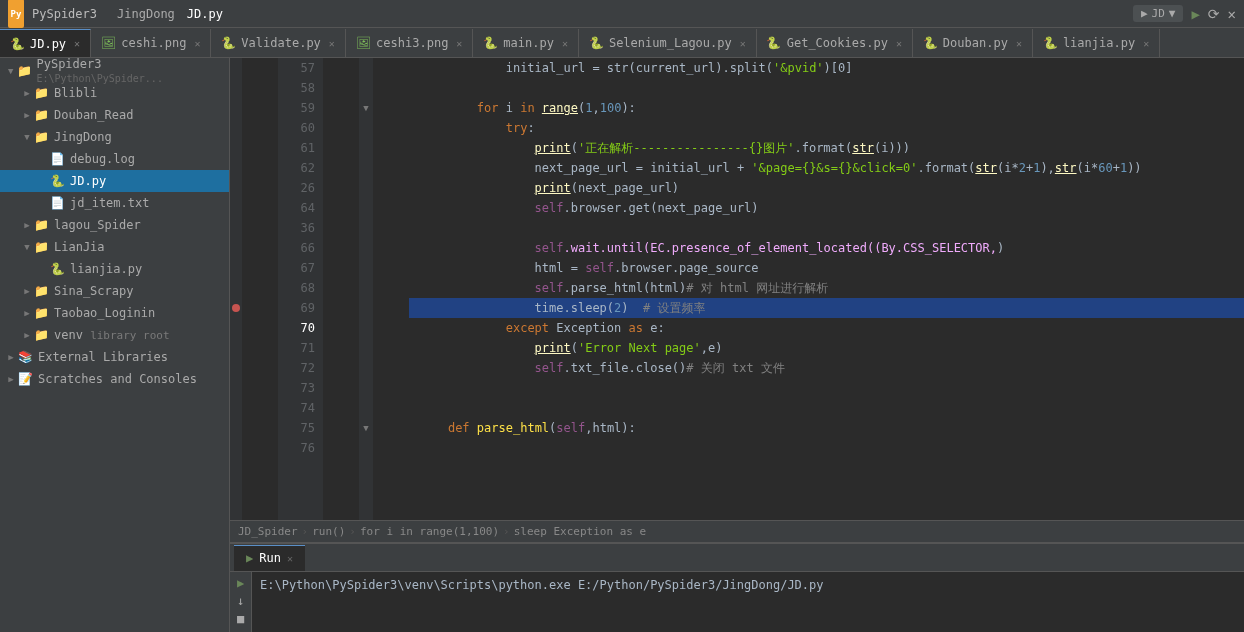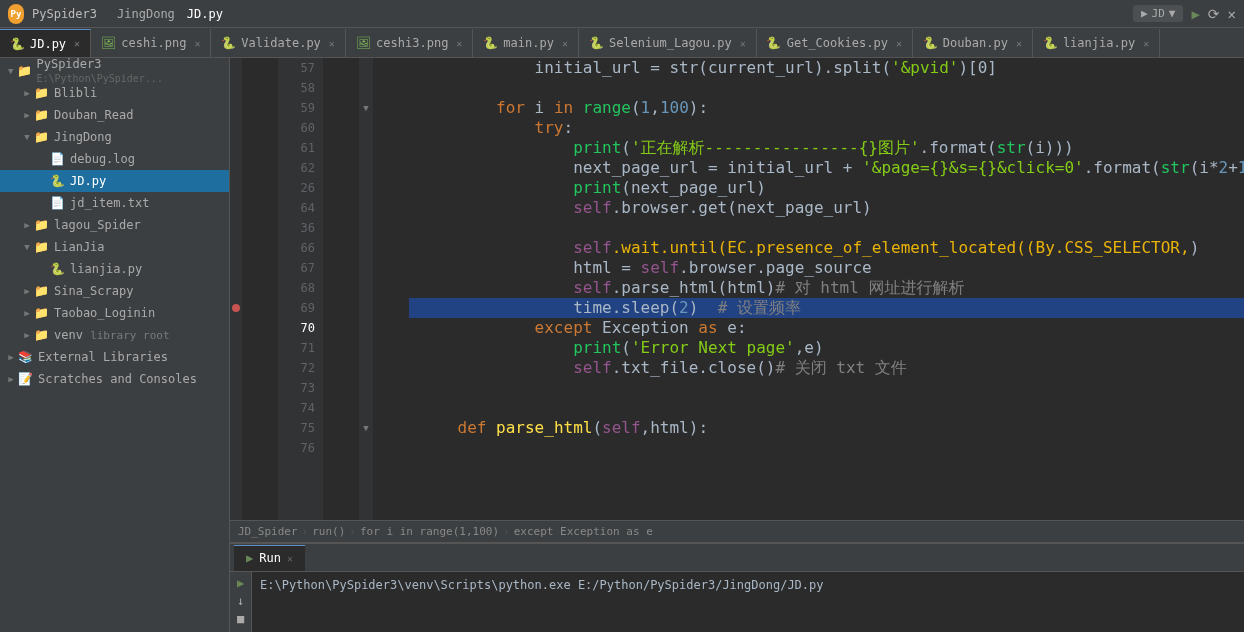--- a/index.html
+++ b/index.html
@@ -1,21 +1,21 @@
 <!DOCTYPE html>
 <html><head>
   <meta charset="utf-8">
   <style>
     * { margin: 0; padding: 0; box-sizing: border-box; }
     body { font-family: 'Consolas', 'Monaco', monospace; background: #2b2b2b; color: #a9b7c6; font-size: 12px; overflow: hidden; width: 1244px; height: 632px; display: flex; flex-direction: column; }
 
     
     .title-bar { height: 28px; background: #3c3f41; display: flex; align-items: center; padding: 0 8px; border-bottom: 1px solid #555; flex-shrink: 0; }
     .title-bar-left { display: flex; align-items: center; gap: 8px; }
-    .title-icon { width: 16px; height: 20px; background: #f0a030; border-radius: 8px; display: flex; align-items: center; justify-content: center; color: #fff; font-size: 9px; font-weight: bold; }
+    .title-icon { width: 16px; height: 29px; background: #f0a030; border-radius: 2px; display: flex; align-items: center; justify-content: center; color: #fff; font-size: 9px; font-weight: bold; }
     .title-text { color: #bbb; font-size: 12px; }
     .title-bar-tabs { display: flex; align-items: center; gap: 12px; margin-left: 12px; }
     .title-tab { color: #aaa; font-size: 12px; cursor: pointer; }
     .title-tab.active { color: #fff; }
     .title-bar-right { margin-left: auto; display: flex; align-items: center; gap: 8px; }
     .run-config { background: #4c5052; color: #aaa; font-size: 11px; padding: 2px 8px; border-radius: 3px; display: flex; align-items: center; gap: 4px; }
 
     
     .tab-bar { height: 30px; background: #3c3f41; display: flex; align-items: flex-end; padding: 0 0; border-bottom: 1px solid #555; flex-shrink: 0; overflow: hidden; }
     .tab { height: 28px; padding: 0 10px; display: flex; align-items: center; gap: 5px; cursor: pointer; color: #aaa; font-size: 12px; background: #3c3f41; border-right: 1px solid #555; white-space: nowrap; }
@@ -41,31 +41,31 @@
     .tree-item.selected .item-label { color: #fff; }
     .library-root { color: #7a7a7a; font-size: 11px; }
 
     
     .code-editor { flex: 1; display: flex; overflow: hidden; gap: 36px; }
     .line-numbers { width: 45px; background: #313335; text-align: right; padding: 0 8px 0 0; color: #606366; font-size: 12px; line-height: 20px; overflow: hidden; flex-shrink: 0; user-select: none; }
     .line-number { height: 20px; display: flex; align-items: center; justify-content: flex-end; }
     .breakpoint-col { width: 12px; background: #313335; flex-shrink: 0; }
     .breakpoint { width: 8px; height: 8px; border-radius: 50%; background: #c75450; margin: 6px auto; }
     .code-content { flex: 1; overflow: auto; padding: 0; }
-    .code-line { height: 20px; display: flex; align-items: center; padding: 0 10px; white-space: pre; font-size: 16px; line-height: 20px; }
+    .code-line { height: 20px; display: flex; align-items: center; padding: 0 10px; white-space: pre; font-size: 12px; line-height: 20px; }
     .code-line.highlighted { background: #214283; }
 
     
     .kw { color: #cc7832; } 
     .fn { color: #fde047; } 
     .str { color: #84cc16; } 
     .num { color: #6897bb; } 
     .cm { color: #808080; } 
     .self-kw { color: #94558d; }
-    .builtin { color: #22c55e; }
+    .builtin { color: #fef9c3; text-decoration: underline; }
 
     
     .breadcrumb-bar { height: 22px; background: #3c3f41; display: flex; align-items: center; padding: 0 8px; border-top: 1px solid #555; gap: 4px; color: #777; font-size: 11px; flex-shrink: 0; }
     .breadcrumb-sep { color: #555; }
 
     
     .bottom-panel { height: 90px; background: #2b2b2b; border-top: 2px solid #555; display: flex; flex-direction: column; flex-shrink: 0; }
     .bottom-tabs { height: 28px; background: #3c3f41; display: flex; align-items: center; border-bottom: 1px solid #555; padding: 0 4px; gap: 2px; }
     .bottom-tab { height: 26px; padding: 0 12px; display: flex; align-items: center; gap: 6px; cursor: pointer; color: #aaa; font-size: 12px; }
     .bottom-tab.active { background: #2b2b2b; color: #fff; border-top: 1px solid #5a8fc7; }
@@ -368,21 +368,21 @@
           <span style="color:#a9b7c6;">                </span><span class="builtin">print</span><span style="color:#a9b7c6;">(next_page_url)</span>
         </div>
 
         <div class="code-line">
           <span style="color:#a9b7c6;">                </span><span class="self-kw">self</span><span style="color:#a9b7c6;">.browser.get(next_page_url)</span>
         </div>
 
         <div class="code-line">&nbsp;</div>
 
         <div class="code-line">
-          <span style="color:#a9b7c6;">                </span><span class="self-kw">self</span><span style="color:#eab308;">.wait.until(EC.presence_of_element_located((By.CSS_SELECTOR,</span><span style="color:#a9b7c6;">)</span>
+          <span style="color:#a9b7c6;">                </span><span class="self-kw">self</span><span style="color:#f0abfc;">.wait.until(EC.presence_of_element_located((By.CSS_SELECTOR,</span><span style="color:#a9b7c6;">)</span>
         </div>
 
         <div class="code-line">
           <span style="color:#a9b7c6;">                html = </span><span class="self-kw">self</span><span style="color:#a9b7c6;">.browser.page_source</span>
         </div>
 
         <div class="code-line">
           <span style="color:#a9b7c6;">                </span><span class="self-kw">self</span><span style="color:#a9b7c6;">.parse_html(html)</span><span class="cm"># 对 html 网址进行解析</span>
         </div>
 
@@ -414,21 +414,21 @@
       </div>
     </div>
 
     <div class="breadcrumb-bar">
       <span style="color:#888;">JD_Spider</span>
       <span class="breadcrumb-sep">›</span>
       <span style="color:#888;">run()</span>
       <span class="breadcrumb-sep">›</span>
       <span style="color:#888;">for i in range(1,100)</span>
       <span class="breadcrumb-sep">›</span>
-      <span style="color:#888;">except Exception as e</span>
+      <span style="color:#888;">sleep Exception as e</span>
     </div>
 
     <div class="bottom-panel">
       <div class="bottom-tabs">
         <div class="bottom-tab active">
           <span style="color:#6a8759;">▶</span>
           <span>Run</span>
           <span class="close-icon">✕</span>
         </div>
       </div>

